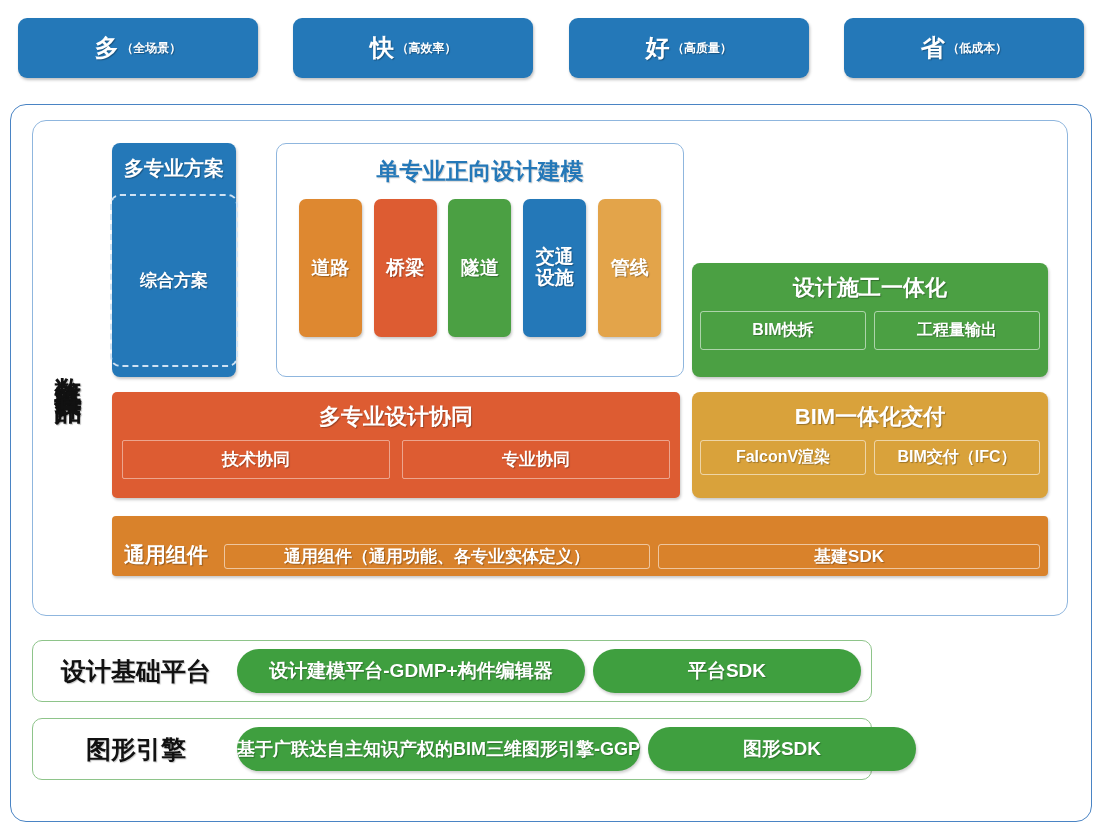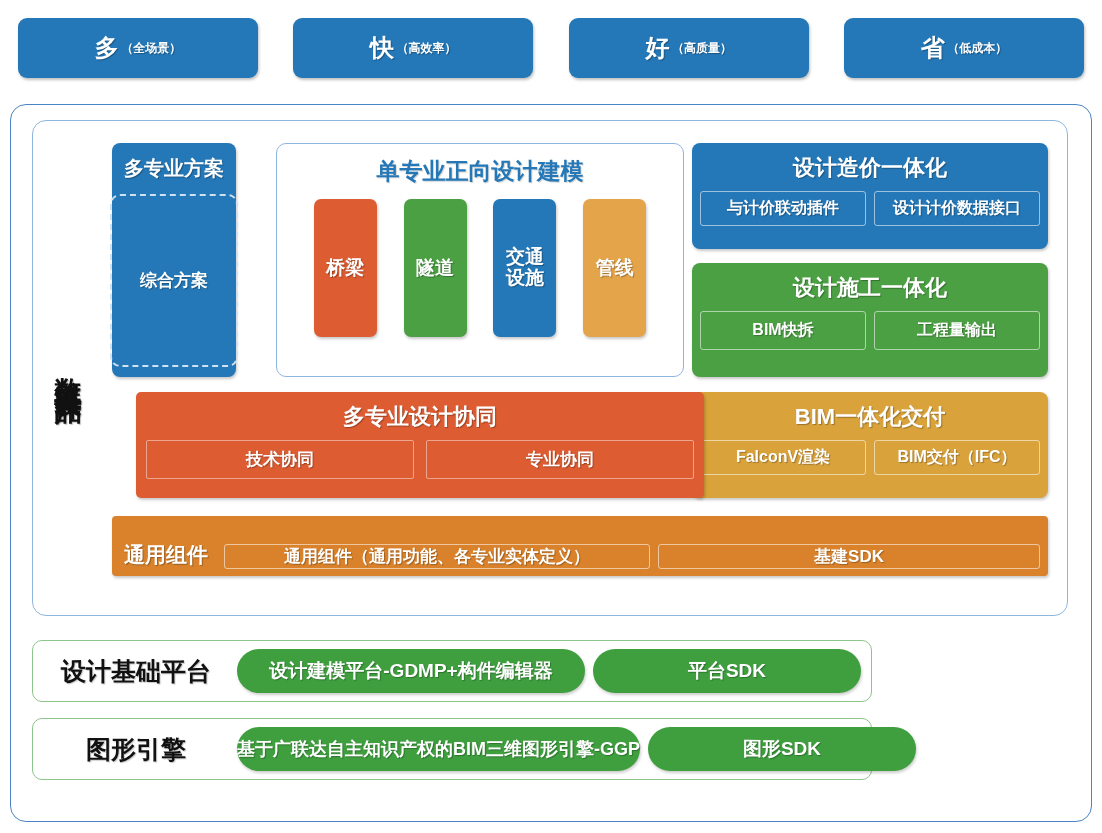--- a/index.html
+++ b/index.html
@@ -372,52 +372,46 @@
   <div class="vertical-title">数维道路设计产品</div>
 
   <div class="plan-block">
     <div class="plan-title">多专业方案</div>
     <div class="plan-dashed">综合方案</div>
   </div>
 
   <div class="single-panel">
     <div class="single-title">单专业正向设计建模</div>
     <div class="discipline-row">
+      <div class="disc-card" style="background: rgb(222, 136, 48);">道路</div>
       <div class="disc-card" style="background: rgb(221, 92, 50);">桥梁</div>
       <div class="disc-card" style="background: rgb(75, 160, 67);">隧道</div>
       <div class="disc-card" style="background: rgb(36, 120, 184);">交通<br>设施</div>
       <div class="disc-card" style="background: rgb(227, 164, 74);">管线</div>
     </div>
   </div>
 
-  <div class="integration int-cost" style="background: rgb(36, 120, 184);">
-    <div class="int-title">设计造价一体化</div>
-    <div class="int-sub-row">
-      <div class="int-sub">与计价联动插件</div>
-      <div class="int-sub">设计计价数据接口</div>
-    </div>
-  </div>
 
   <div class="integration int-build" style="background: rgb(75, 160, 67);">
     <div class="int-title">设计施工一体化</div>
     <div class="int-sub-row">
       <div class="int-sub">BIM快拆</div>
       <div class="int-sub">工程量输出</div>
     </div>
   </div>
 
   <div class="integration int-deliv" style="background: rgb(217, 162, 59);">
     <div class="int-title">BIM一体化交付</div>
     <div class="int-sub-row">
       <div class="int-sub">FalconV渲染</div>
       <div class="int-sub">BIM交付（IFC）</div>
     </div>
   </div>
 
-  <div class="collab-block" style="background: rgb(221, 92, 50); margin-left: 24px;">
+  <div class="collab-block" style="background: rgb(221, 92, 50);">
     <div class="collab-title">多专业设计协同</div>
     <div class="collab-sub-row">
       <div class="collab-sub">技术协同</div>
       <div class="collab-sub">专业协同</div>
     </div>
   </div>
 
   <div class="common-strip" style="background: rgb(217, 130, 43);">
     <div class="common-label">通用组件</div>
     <div class="common-box wide">通用组件（通用功能、各专业实体定义）</div>

